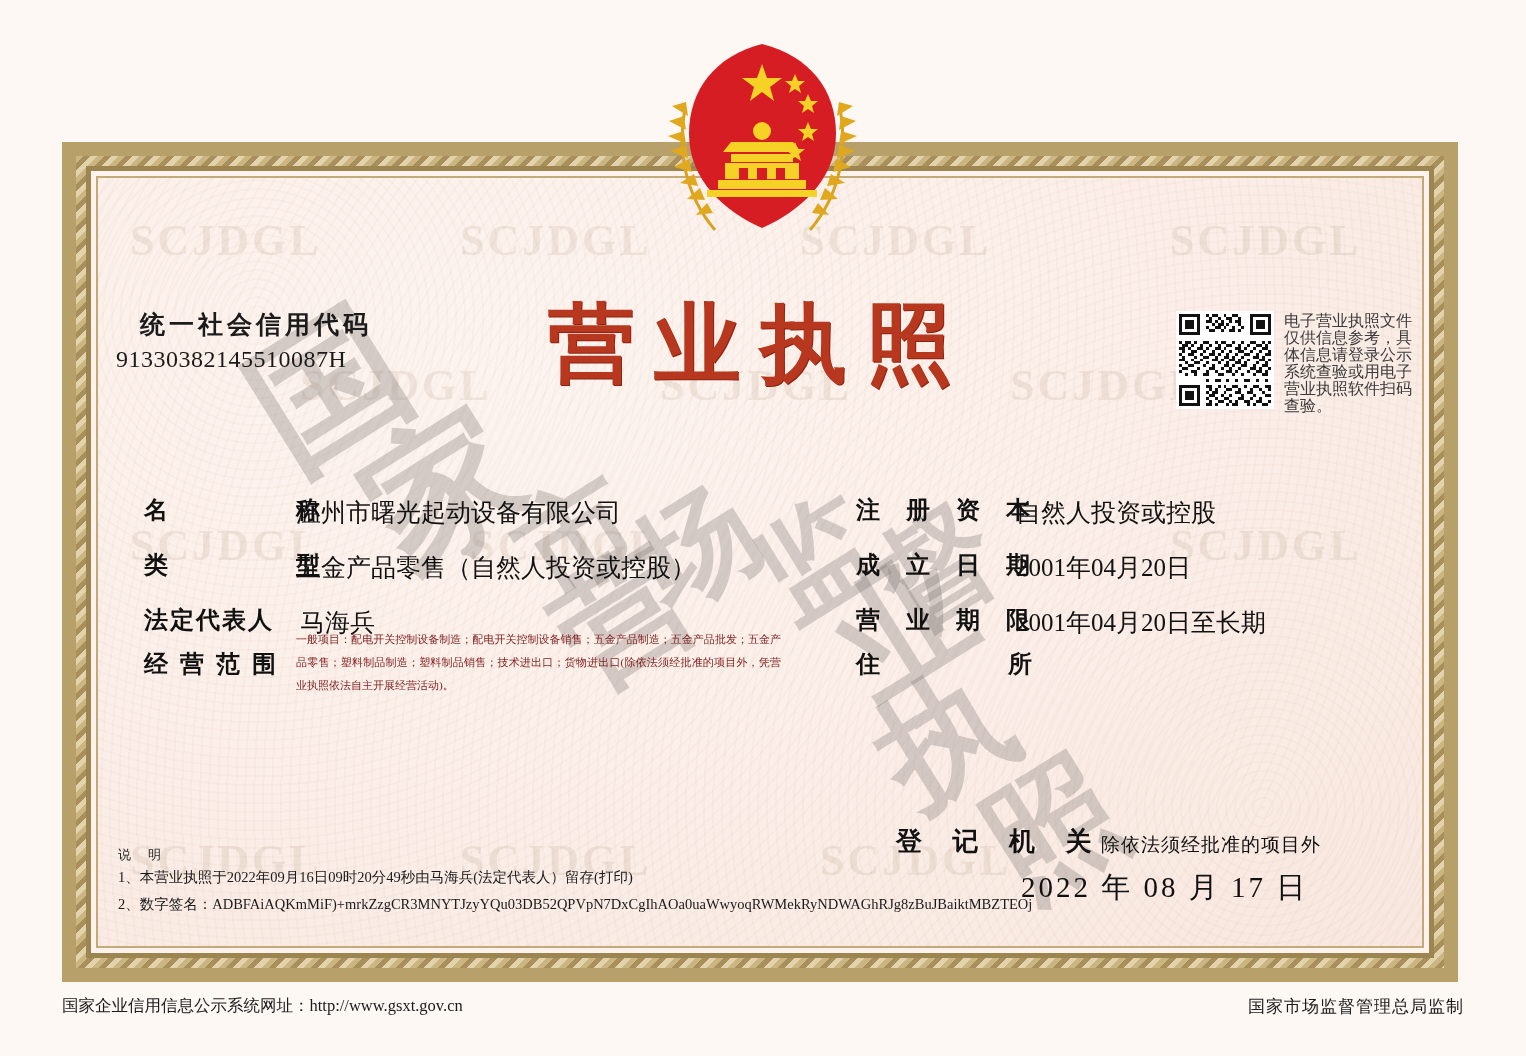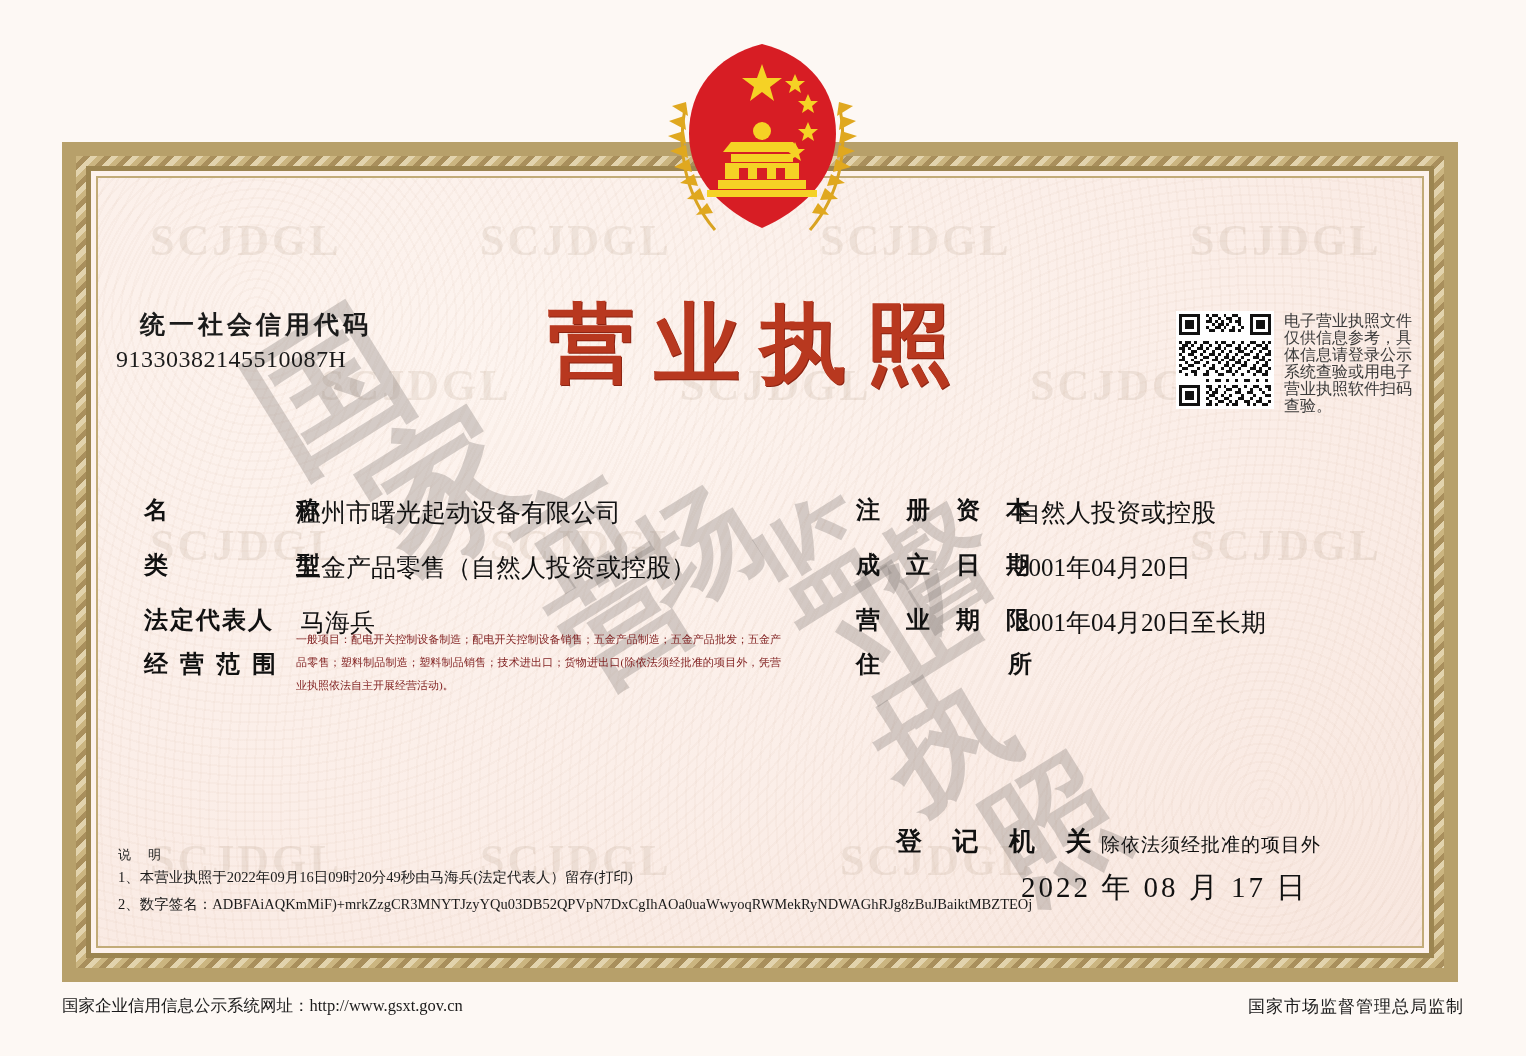--- a/index.html
+++ b/index.html
@@ -81,21 +81,20 @@
       repeating-radial-gradient(circle at 88% 82%, rgba(190,150,120,0.05) 0 2px, rgba(255,255,255,0) 2px 9px);
     pointer-events: none;
   }
 
   
   .wm-grid {
     position: absolute;
     inset: 0;
     pointer-events: none;
     z-index: 5;
-    margin-left: 20px;
   }
   .wm {
     position: absolute;
     font-family: "Liberation Serif", serif;
     font-size: 44px;
     font-weight: bold;
     letter-spacing: 3px;
     color: rgba(173,150,125,0.17);
     white-space: nowrap;
   }

